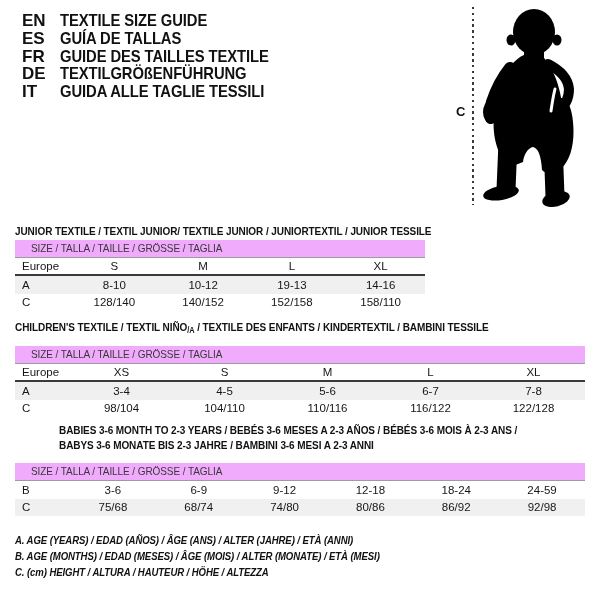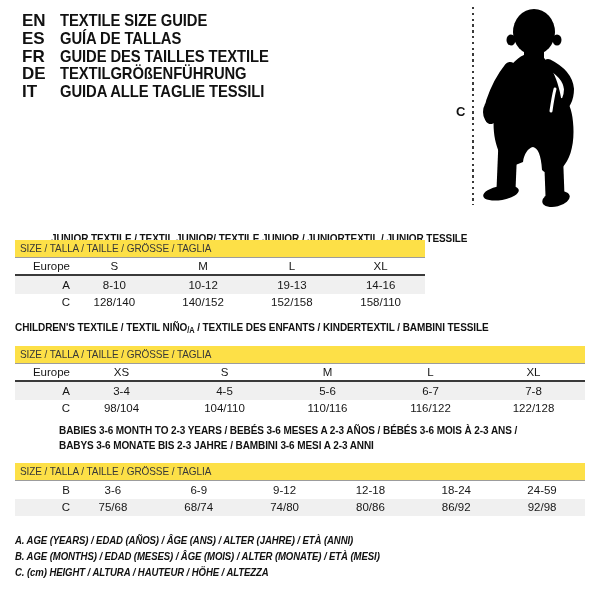--- a/index.html
+++ b/index.html
@@ -21,38 +21,38 @@
   
   .dash-line{
     position:absolute;left:472px;top:7px;width:2px;height:198px;
     background:repeating-linear-gradient(to bottom,#3a3a3a 0px,#3a3a3a 2.4px,transparent 2.4px,transparent 5.8px);
   }
   .fig-label{position:absolute;left:456px;top:104px;font-weight:700;font-size:13px;}
   .silhouette{position:absolute;left:480px;top:4px;width:120px;height:205px;}
 
   
   .sec-title{position:absolute;left:15px;font-weight:700;font-size:11.5px;color:#111;}
-  .t-junior{top:232px;margin-left:36px;}
+  .t-junior{top:225px;}
   .t-children{top:321px;}
   .t-babies{top:423px;line-height:14.5px;margin-left:44px;}
   .subscript{font-size:8.5px;position:relative;top:1.5px;}
 
   
   .size-table{position:absolute;left:15px;}
   .tbl-junior{top:240px;width:410px;}
   .tbl-children{top:346px;width:570px;}
   .tbl-babies{top:463px;width:570px;}
   .size-header{
-    height:18px;line-height:17px;background:#fde047;color:#383838;
-    font-size:11.5px;padding-left:5px;border-bottom:1px solid #9c9c9c;box-sizing:border-box;
+    height:18px;line-height:17px;background:#f0abfc;color:#383838;
+    font-size:11.5px;padding-left:16px;border-bottom:1px solid #9c9c9c;box-sizing:border-box;
   }
   .trow{display:flex;align-items:center;height:17.5px;font-size:11.5px;color:#161616;}
   .trow.region{height:18px;border-bottom:2px solid #3a3a3a;box-sizing:border-box;}
   .trow.stripe{background:#f0f0f0;}
-  .tlabel{width:55px;flex:0 0 55px;padding-left:7px;box-sizing:border-box;text-align:right;}
+  .tlabel{width:55px;flex:0 0 55px;padding-left:7px;box-sizing:border-box;text-align:left;}
   .tcell{flex:1;text-align:center;}
 
   
   .footnotes{position:absolute;left:15px;top:532px;font-weight:700;font-size:11px;}
   .footnote-line{height:16px;line-height:16px;font-style:italic;}
 </style>
 </head>
 <body>
 
 <div class="stage">

